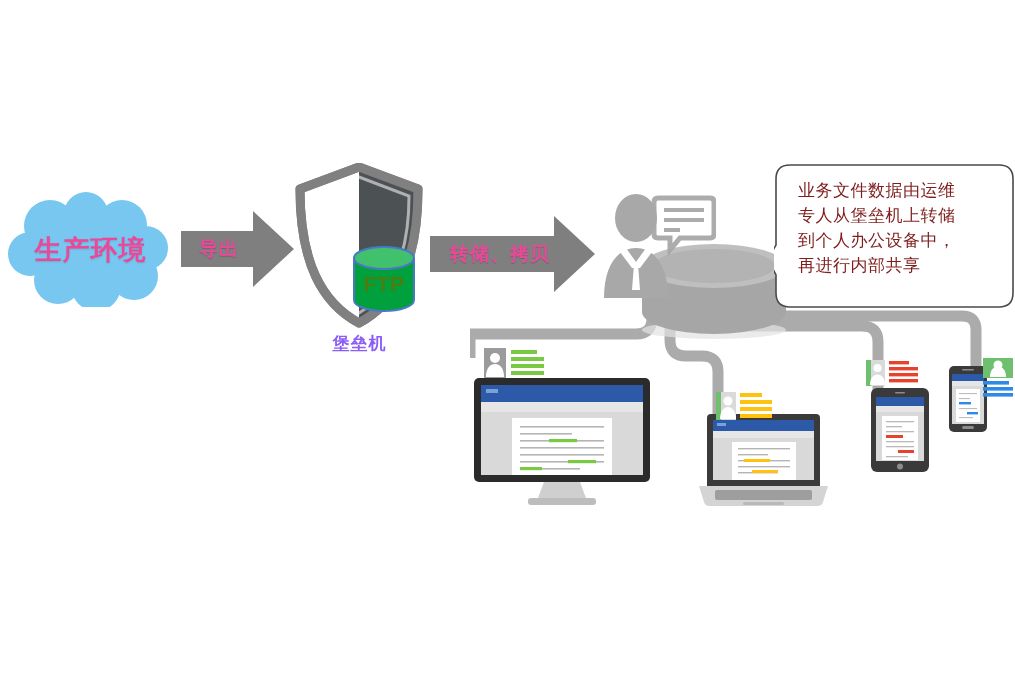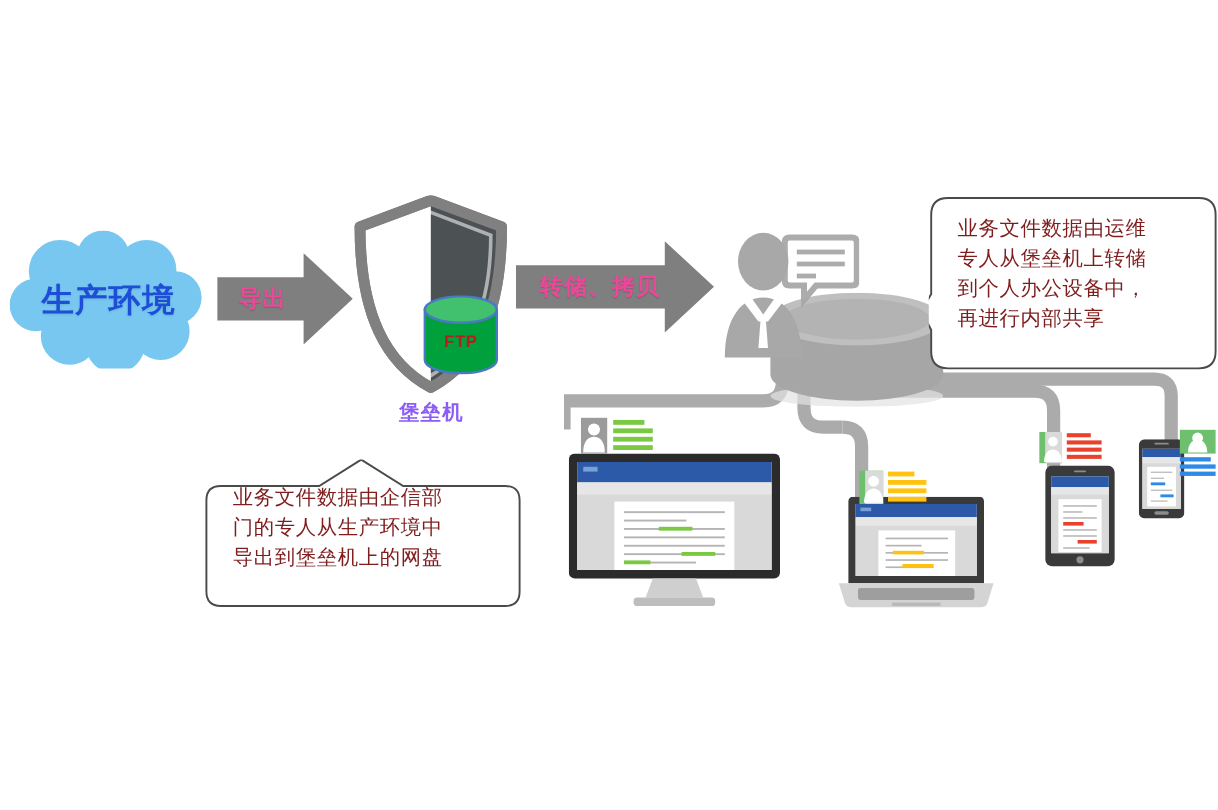--- a/index.html
+++ b/index.html
@@ -6,46 +6,46 @@
   body{width:1015px;height:675px;font-family:"Liberation Sans","DejaVu Sans",sans-serif;overflow:hidden;}
   #stage{position:relative;width:1015px;height:675px;background:#fff;}
   .abs{position:absolute;}
 
   
   #cloud{left:8px;top:192px;width:165px;height:115px;}
   #cloud svg{display:block;}
   .cloud-label{
     position:absolute;left:0;top:0;width:165px;height:115px;
     display:flex;align-items:center;justify-content:center;
-    color:#1d4ed8;font-size:27px;font-weight:bold;letter-spacing:1px;
+    color:#ec4899;font-size:27px;font-weight:bold;letter-spacing:1px;
     text-shadow:0 1px 2px rgba(0,0,0,.12);
   }
 
   
   .arrow{position:absolute;}
   .arrow svg{display:block;}
   .arrow-label{
     position:absolute;left:0;top:0;right:0;bottom:0;
     display:flex;align-items:center;justify-content:flex-start;
     color:#ec4899;font-weight:bold;font-size:19px;letter-spacing:1px;
     text-shadow:0 1px 1px rgba(0,0,0,.18);
   }
   #arrow1{left:181px;top:211px;width:113px;height:76px;}
   #arrow1 .arrow-label{padding-left:18px;}
-  #arrow2{left:430px;top:201px;width:165px;height:76px;text-align:center;}
+  #arrow2{left:430px;top:216px;width:165px;height:76px;text-align:center;}
   #arrow2 .arrow-label{padding-left:20px;}
 
   
   #shield{left:292px;top:163px;width:135px;height:165px;}
   #shield svg{display:block;}
   #ftp{left:352px;top:246px;width:64px;height:66px;}
   #ftp .ftp-text{
     position:absolute;left:0;top:10px;width:64px;height:56px;
     display:flex;align-items:center;justify-content:center;
-    color:#b91c1c;font-weight:bold;font-size:14px;letter-spacing:.5px;
+    color:#4d7c0f;font-weight:bold;font-size:21px;letter-spacing:.5px;
   }
   #shield-label{
     left:292px;top:332px;width:135px;text-align:center;
     font-size:17px;font-weight:bold;color:#8b5cf6;letter-spacing:1px;
   }
 
   
   #person{left:596px;top:190px;width:120px;height:120px;}
   #disc{left:640px;top:244px;width:148px;height:96px;}
   #pipes{left:470px;top:300px;width:545px;height:130px;}
@@ -168,28 +168,20 @@
       </g>
       <g fill="#a8a8a8" opacity="0.95">
         <path d="M62 8 L114 8 Q118 8 118 12 L118 44 Q118 48 114 48 L84 48 L74 60 L74 48 L62 48 Q58 48 58 44 L58 12 Q58 8 62 8 Z" fill="none" stroke="#a8a8a8" stroke-width="5"></path>
         <rect x="68" y="18" width="40" height="4"></rect>
         <rect x="68" y="28" width="40" height="4"></rect>
         <rect x="68" y="38" width="16" height="4"></rect>
       </g>
     </svg>
   </div>
 
-  <div class="callout" id="callout-left">
-    <svg width="265" height="125" viewBox="0 0 265 125">
-      <path d="M14 22 L96 22 L131 0 L166 22 L251 22 Q263 22 263 34 L263 110 Q263 122 251 122 L14 122 Q2 122 2 110 L2 34 Q2 22 14 22 Z" fill="#ffffff" stroke="#4a4a4a" stroke-width="1.6"></path>
-    </svg>
-    <div class="callout-text">业务文件数据由企信部
-门的专人从生产环境中
-导出到堡垒机上的网盘</div>
-  </div>
 
   <div class="callout" id="callout-right">
     <svg width="241" height="148" viewBox="0 0 241 148">
       <path d="M16 2 L225 2 Q239 2 239 16 L239 130 Q239 144 225 144 L16 144 Q2 144 2 130 L2 112 L-6 96 L2 82 L2 16 Q2 2 16 2 Z" fill="#ffffff" stroke="#4a4a4a" stroke-width="1.6"></path>
     </svg>
     <div class="callout-text">业务文件数据由运维
 专人从堡垒机上转储
 到个人办公设备中，
 再进行内部共享</div>
   </div>

